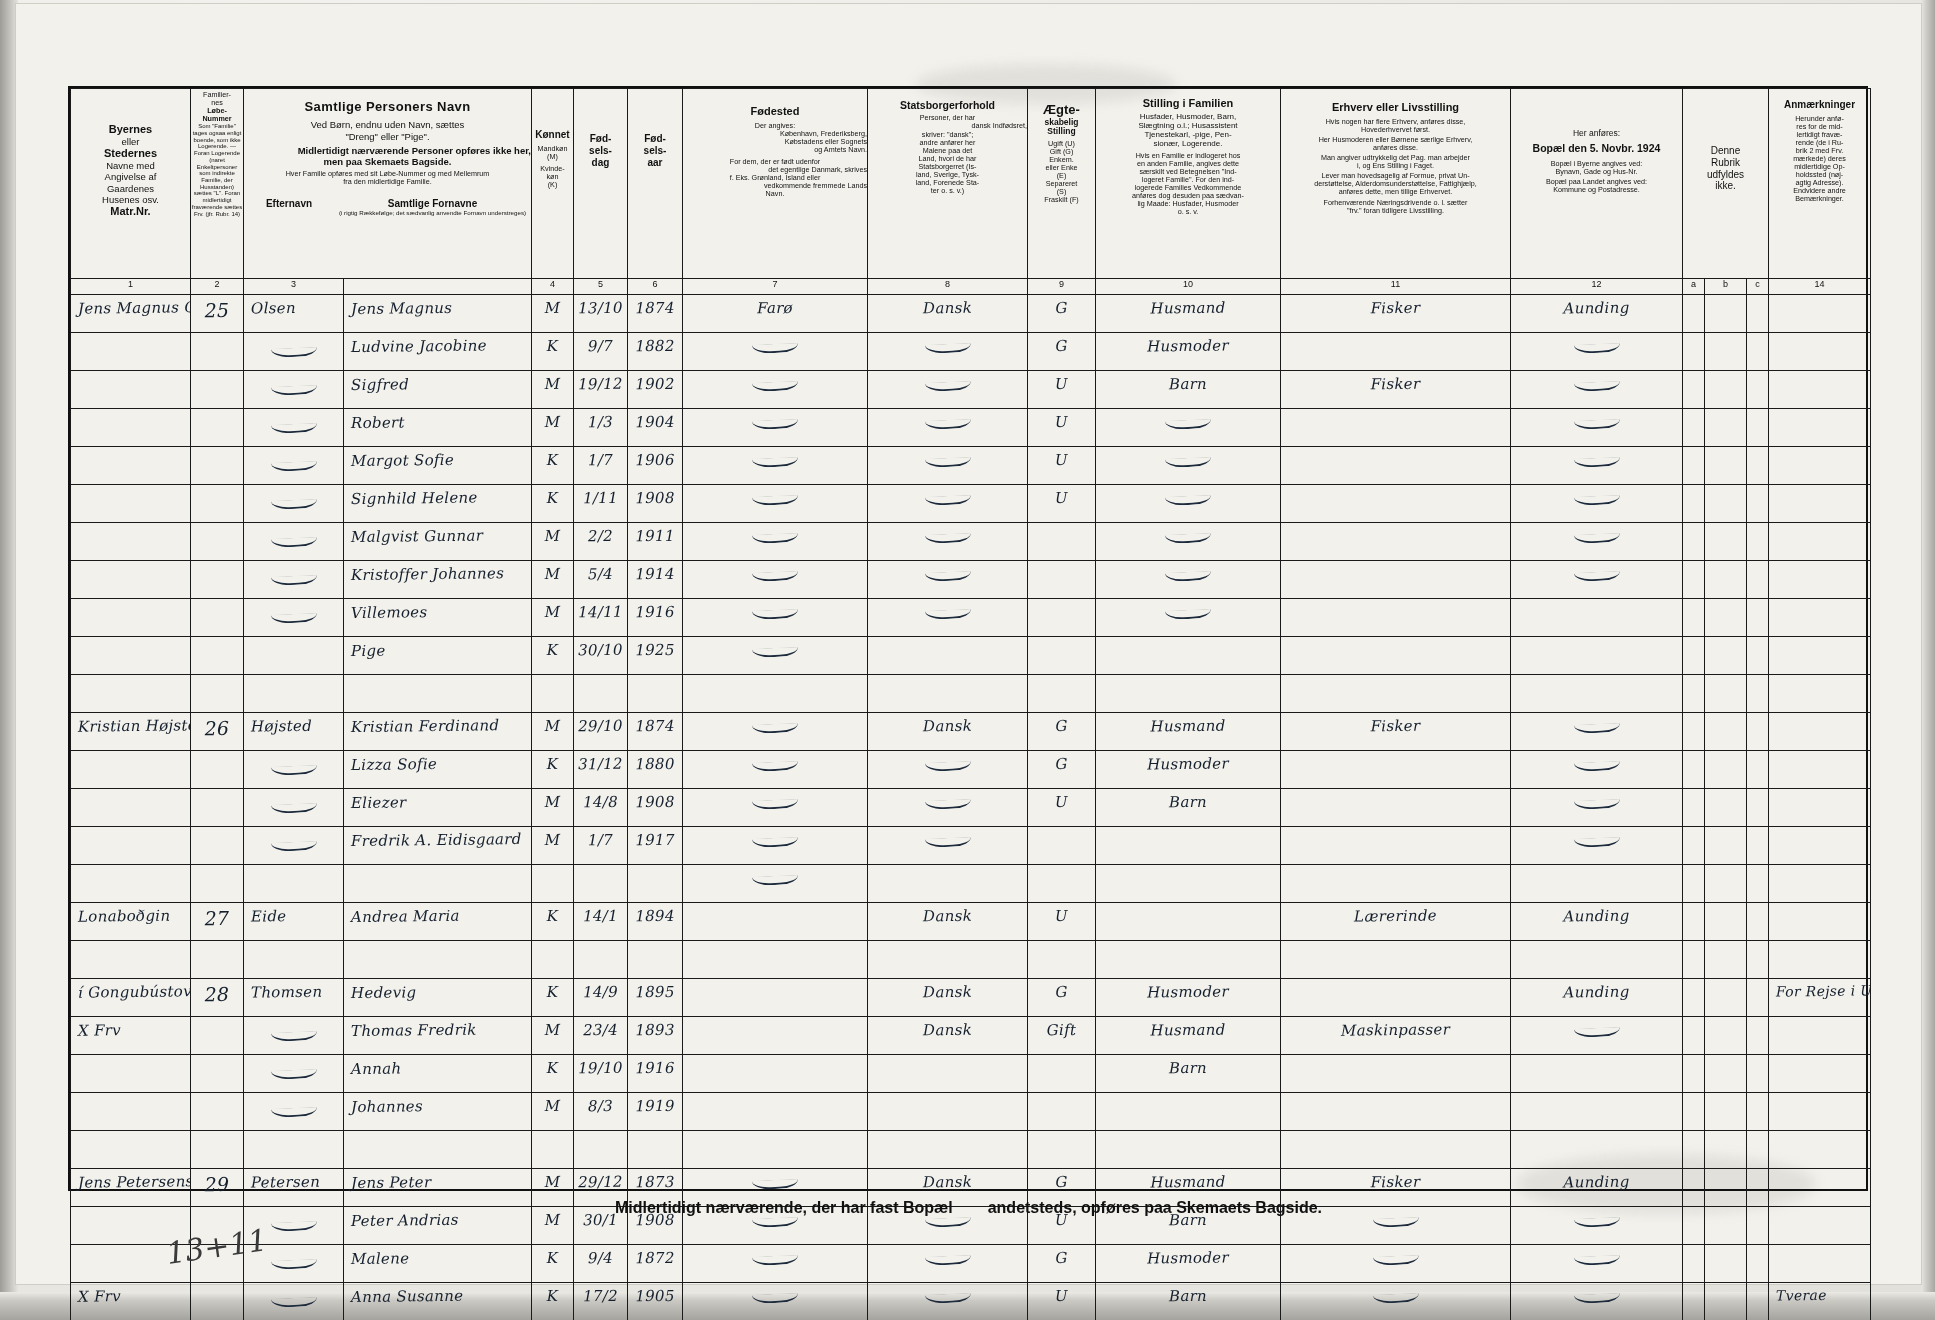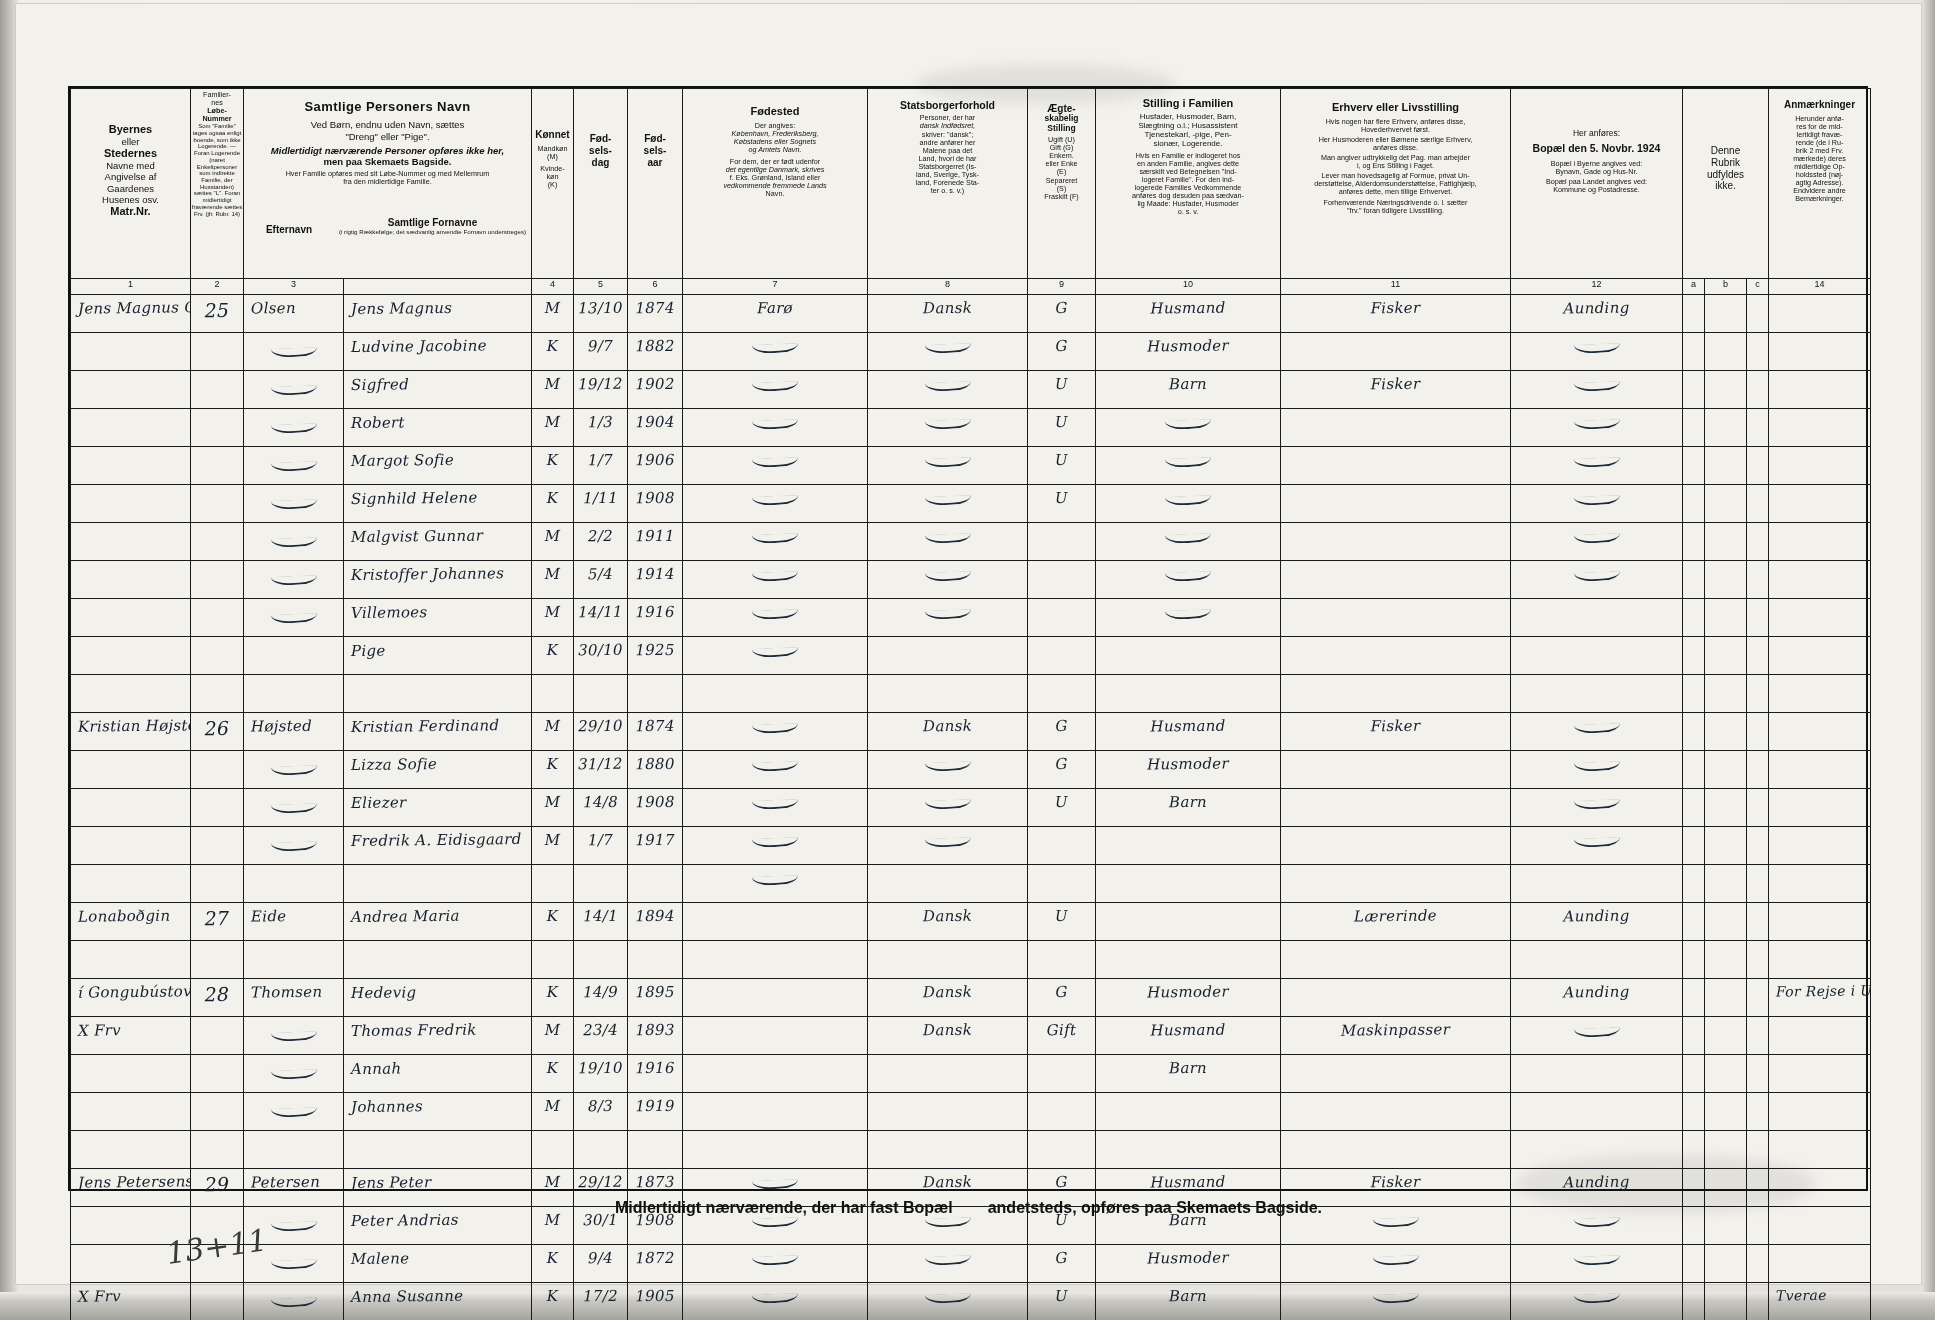--- a/index.html
+++ b/index.html
@@ -68,21 +68,21 @@
     text-align:center;
     font-size:9.5px;
     line-height:1.18;
     color:#111;
     padding:3px 2px;
     font-weight:400;
   }
   .hdr .big{font-size:13px;font-weight:700;letter-spacing:.4px;}
   .hdr .med{font-size:11px;font-weight:700;}
   .hdr .tiny{font-size:7.2px;line-height:1.12;display:block;}
-  .hdr .it{font-style:italic;}
+  .hdr .it{text-align:right;}
   .numrow td{
     height:16px;text-align:center;font-size:9px;color:#111;padding:0;
     vertical-align:middle;
   }
   
   .brow td{height:38px;}
   .hand{
     font-family:"DejaVu Serif", serif;
     font-style:italic;
     font-size:19px;
@@ -184,21 +184,21 @@
           </td>
 
           <td class="hdr" colspan="2" style="padding-top:10px;">
             <div class="big">Samtlige Personers Navn</div>
             <div style="margin-top:5px">Ved Børn, endnu uden Navn, sættes</div>
             <div>"Dreng" eller "Pige".</div>
             <div class="it" style="font-weight:700;margin-top:3px">Midlertidigt nærværende Personer opføres ikke her,</div>
             <div style="font-weight:700">men paa Skemaets Bagside.</div>
             <div class="tiny" style="margin-top:3px">Hver Familie opføres med sit Løbe-Nummer og med Mellemrum</div>
             <div class="tiny">fra den midlertidige Familie.</div>
-            <div style="display:flex;margin-top:31px;align-items:flex-end;">
+            <div style="display:flex;margin-top:12px;">
               <div style="width:90px;text-align:center;font-size:10px;font-weight:700">Efternavn</div>
               <div style="flex:1;text-align:center;">
                 <div style="font-size:10px;font-weight:700">Samtlige Fornavne</div>
                 <div class="tiny" style="font-size:6.2px">(i rigtig Rækkefølge; det sædvanlig anvendte Fornavn understreges)</div>
               </div>
             </div>
           </td>
 
           <td class="hdr" style="padding-top:40px;">
             <div style="font-weight:700;font-size:10px">Kønnet</div>
@@ -242,21 +242,21 @@
             <div class="tiny">andre anfører her</div>
             <div class="tiny">Malene paa det</div>
             <div class="tiny">Land, hvori de har</div>
             <div class="tiny">Statsborgerret (Is-</div>
             <div class="tiny">land, Sverige, Tysk-</div>
             <div class="tiny">land, Forenede Sta-</div>
             <div class="tiny">ter o. s. v.)</div>
           </td>
 
           <td class="hdr" style="padding-top:14px;">
-            <div class="tiny" style="font-weight:700;font-size:10px">Ægte-</div>
+            <div class="tiny" style="font-weight:700;font-size:13px">Ægte-</div>
             <div class="tiny" style="font-weight:700;font-size:8.5px">skabelig</div>
             <div class="tiny" style="font-weight:700;font-size:8.5px">Stilling</div>
             <div class="tiny" style="margin-top:3px">Ugift (U)</div>
             <div class="tiny">Gift (G)</div>
             <div class="tiny">Enkem.</div>
             <div class="tiny">eller Enke</div>
             <div class="tiny">(E)</div>
             <div class="tiny">Separeret</div>
             <div class="tiny">(S)</div>
             <div class="tiny">Fraskilt (F)</div>

